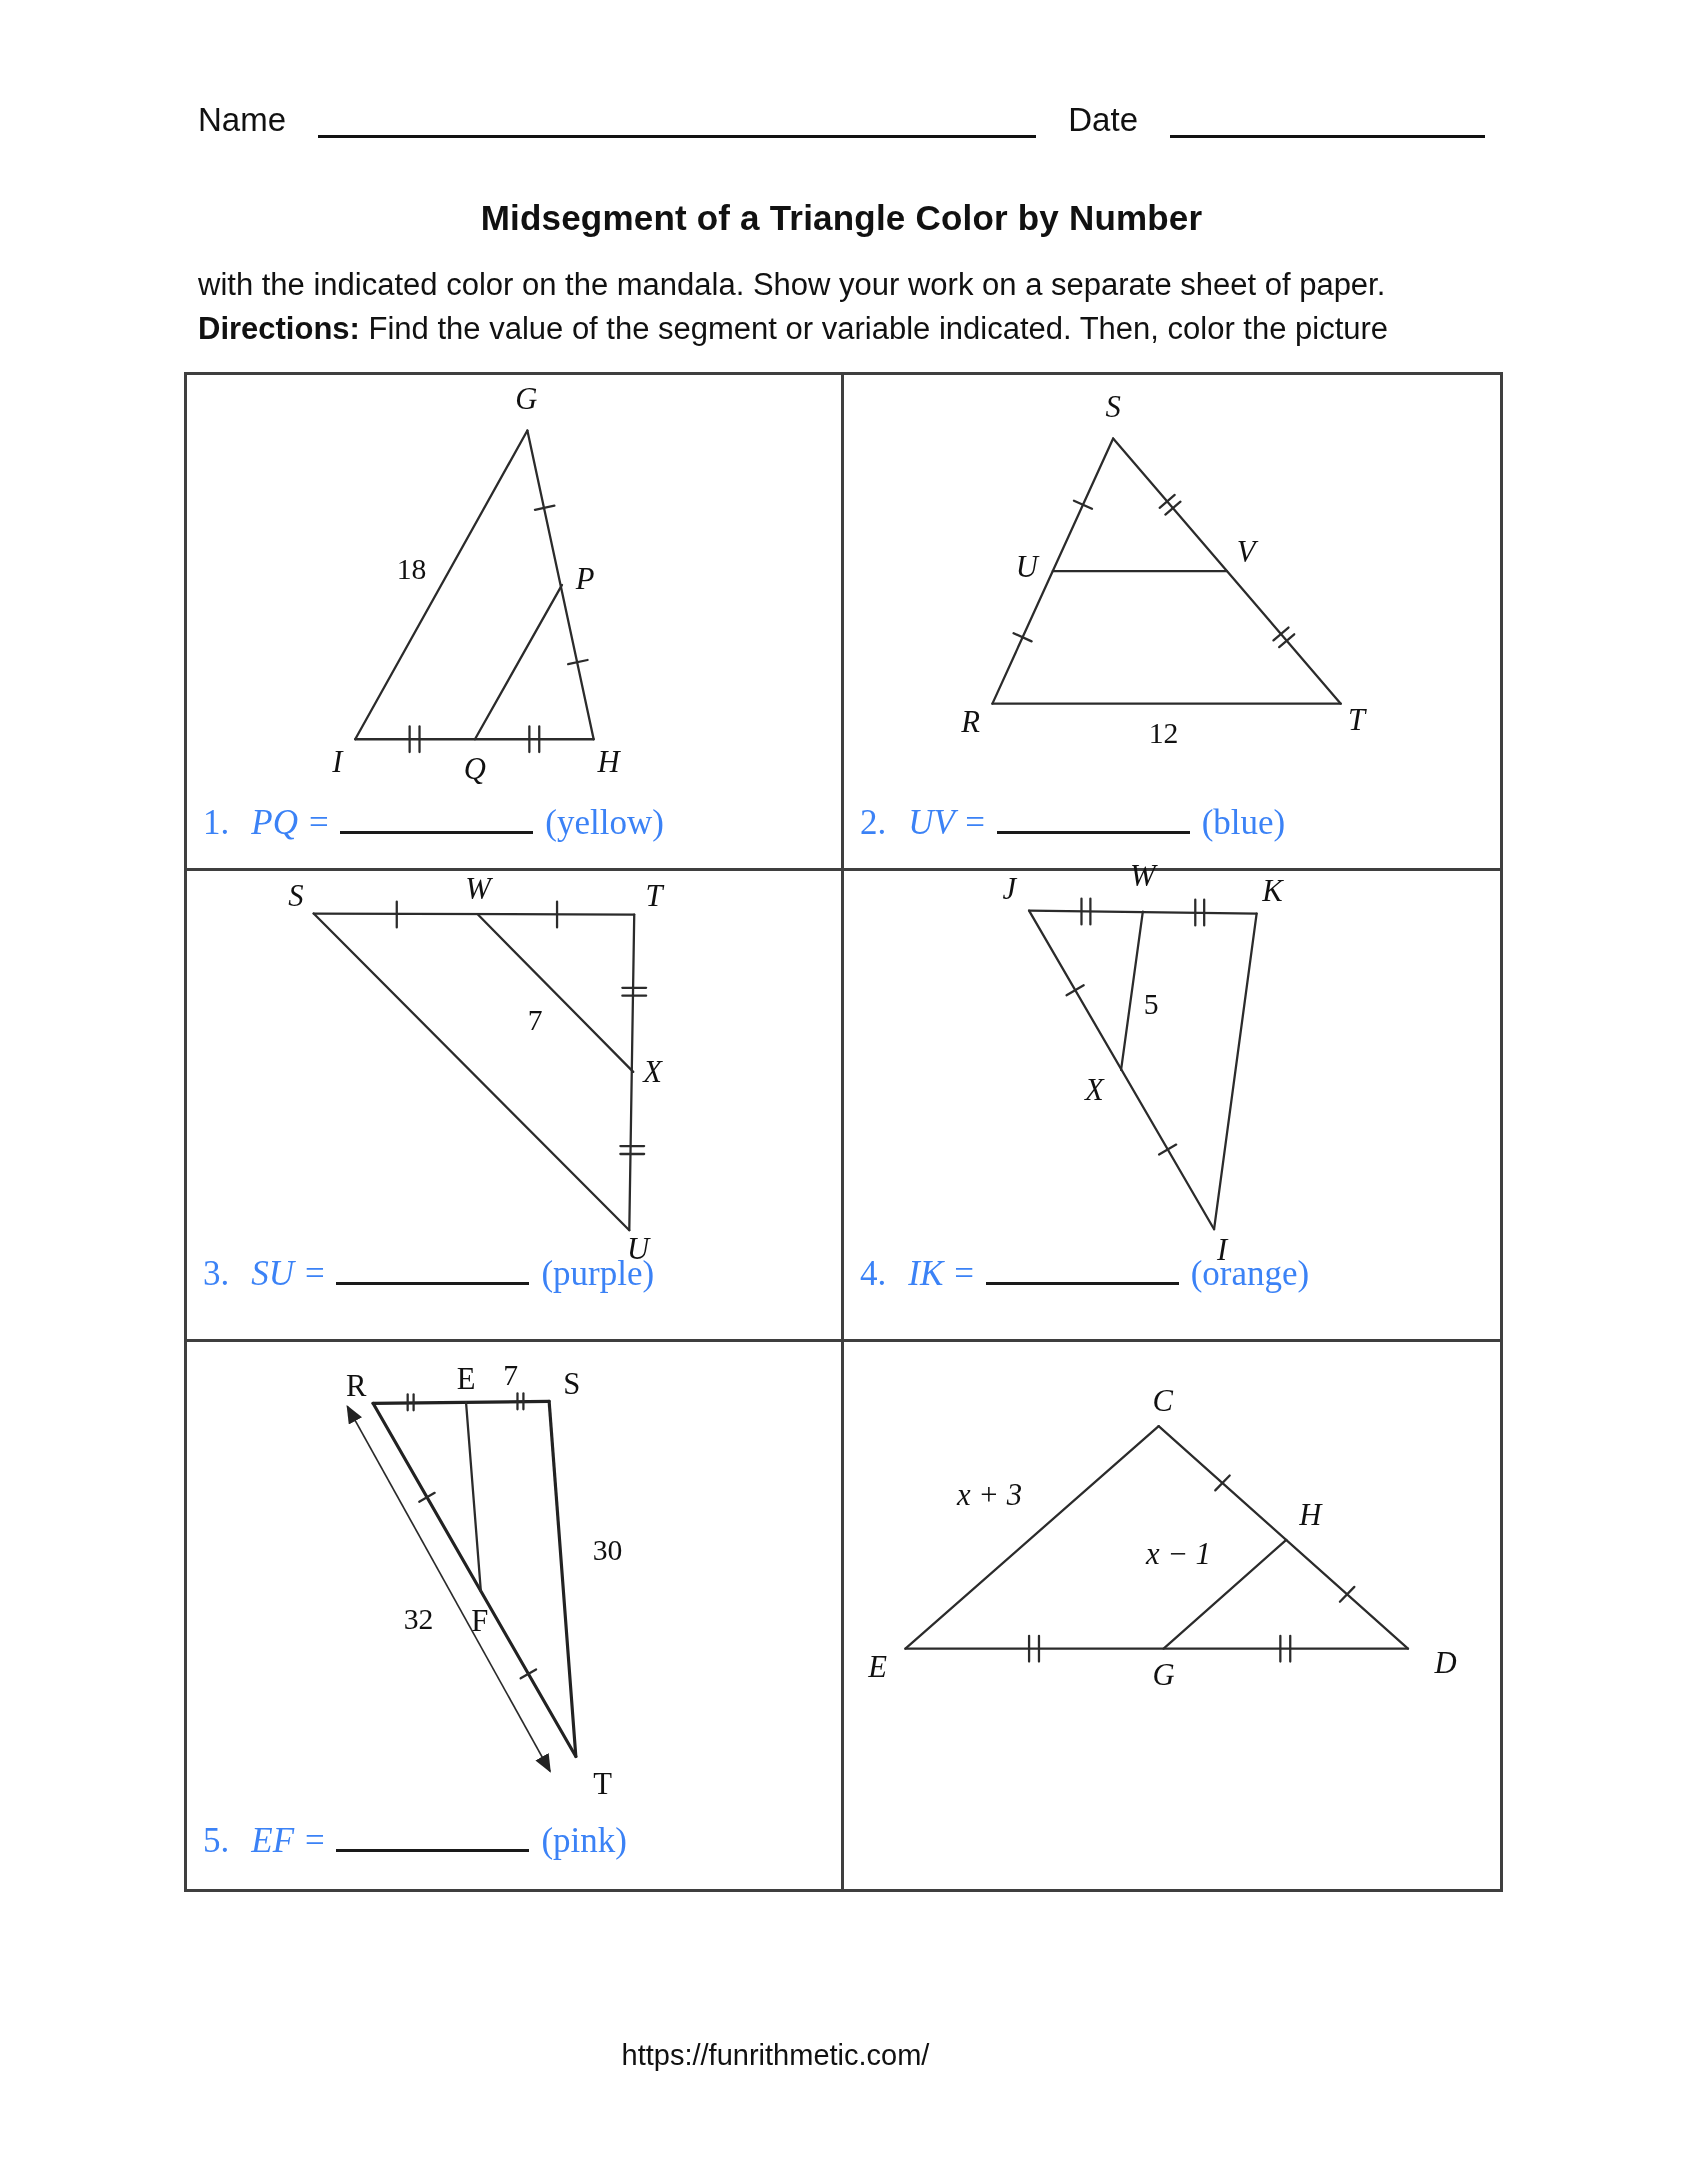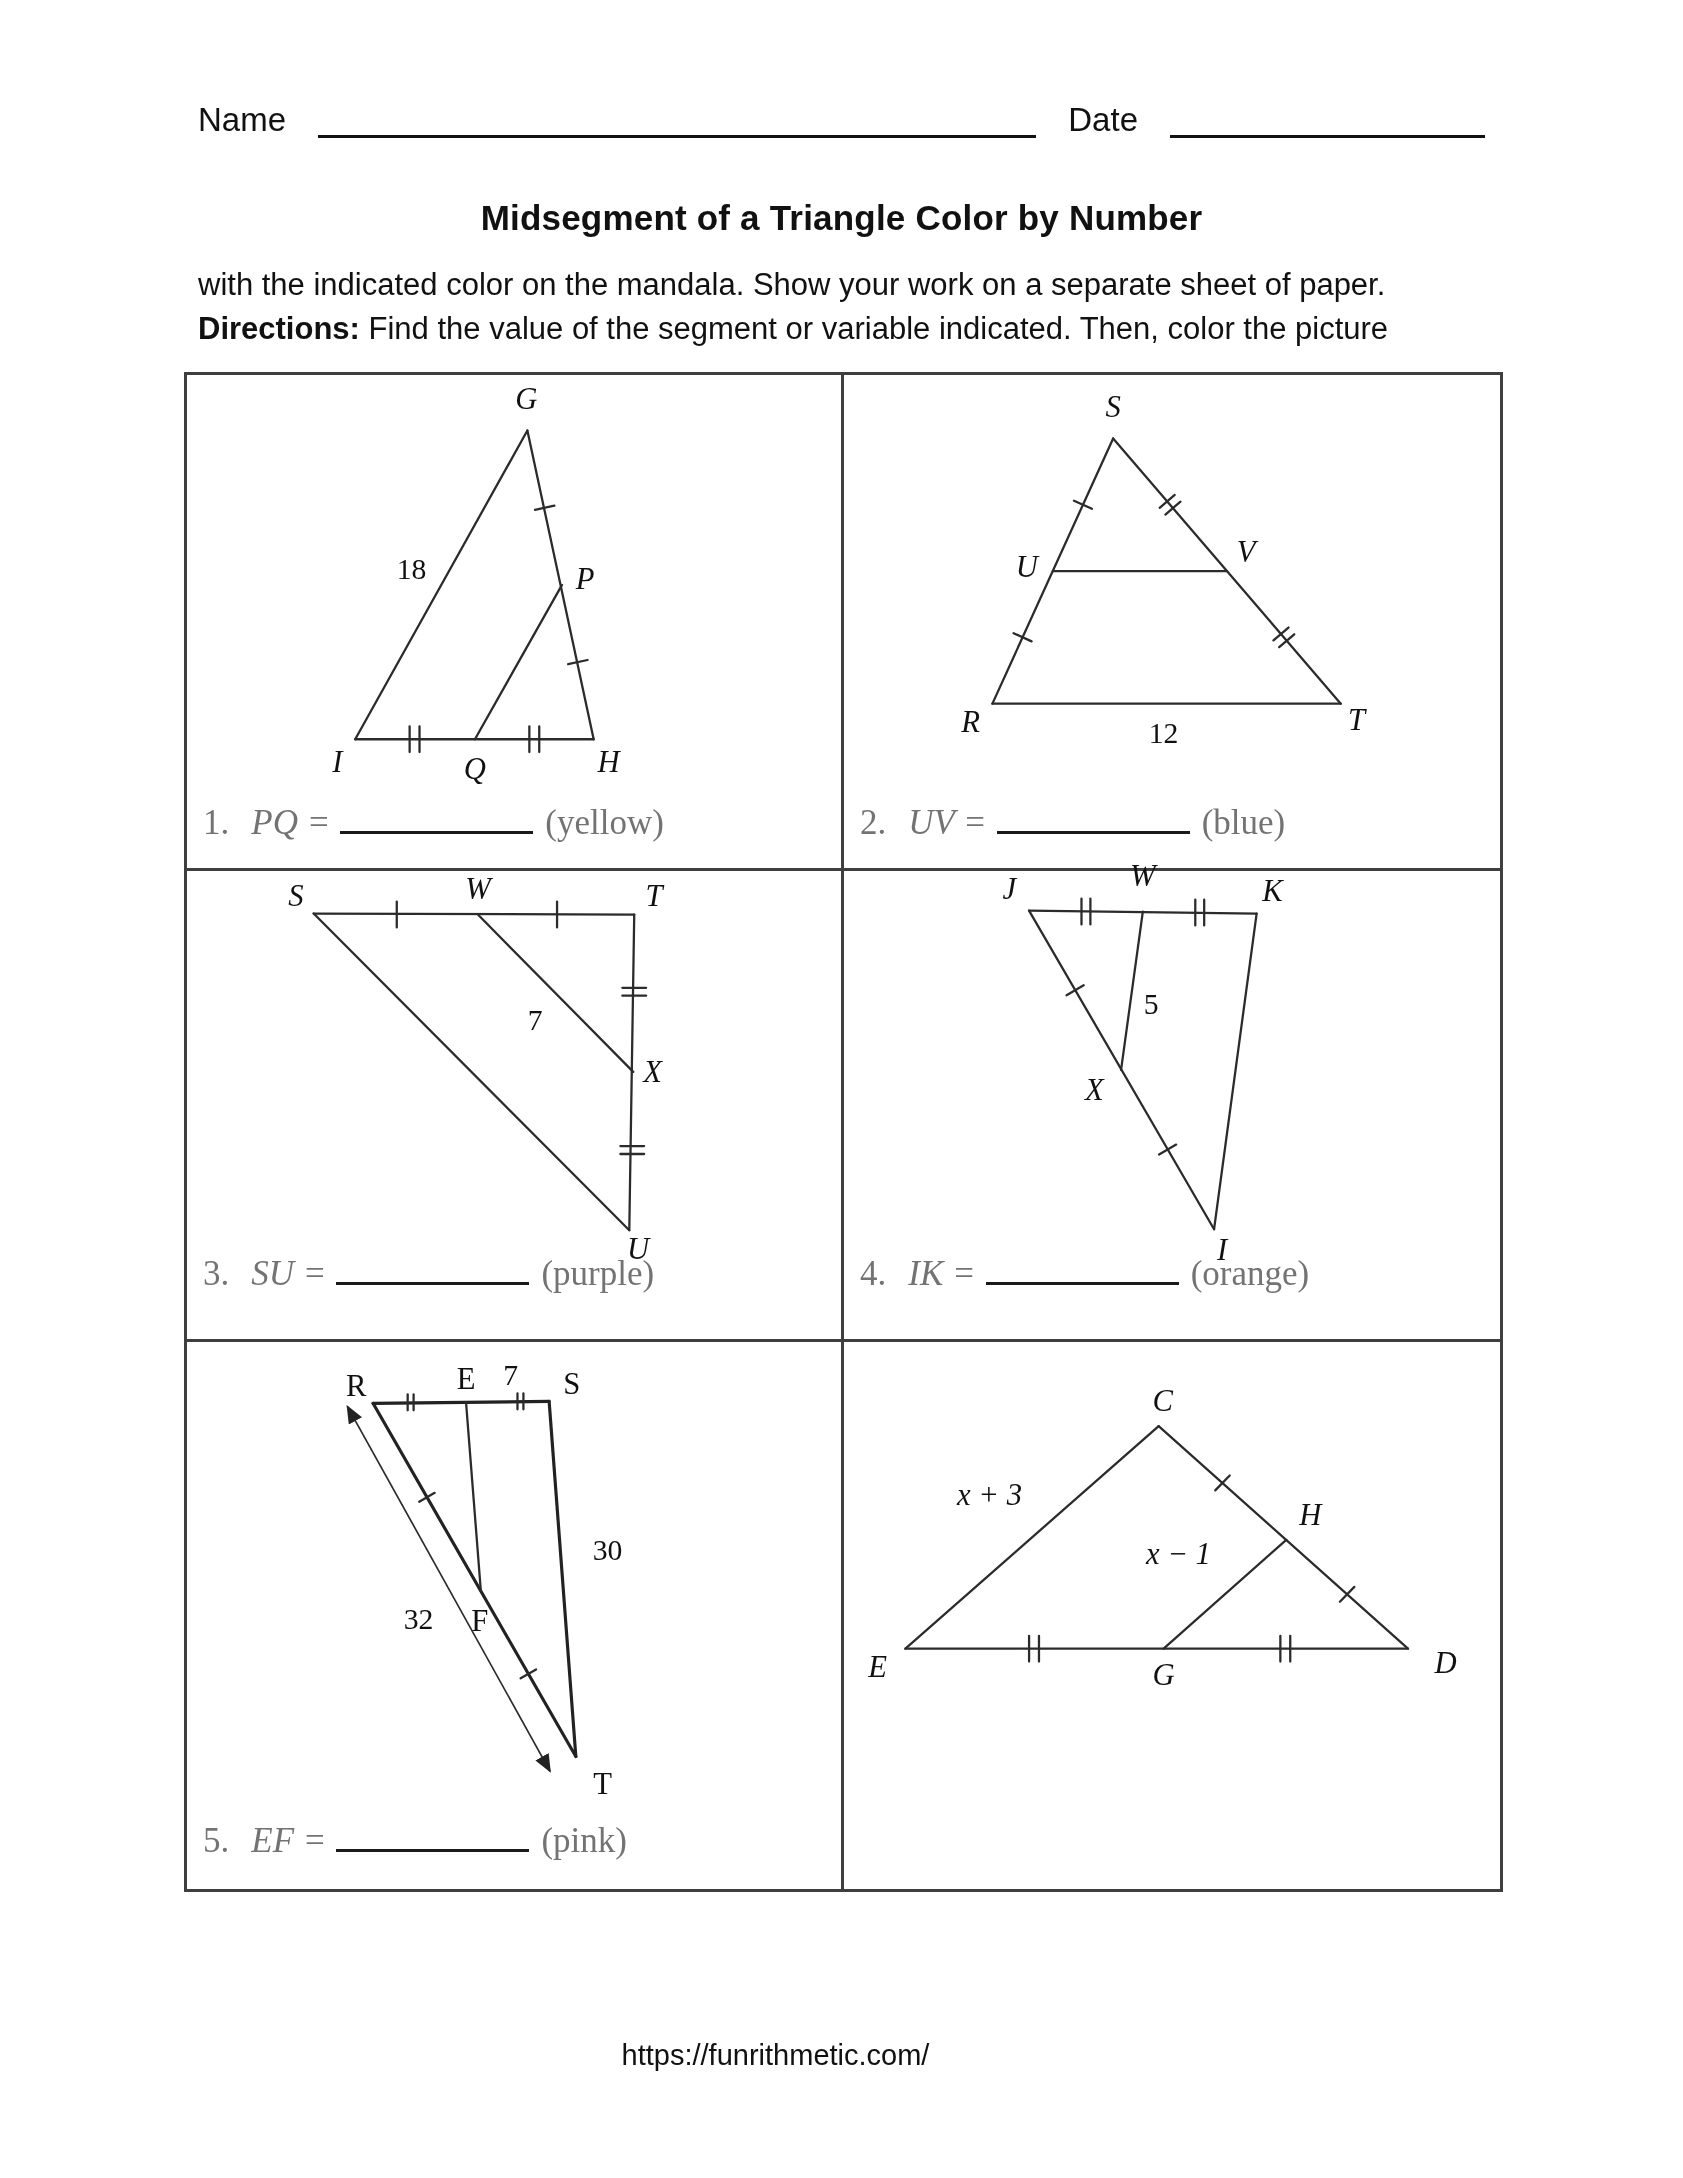--- a/index.html
+++ b/index.html
@@ -45,21 +45,21 @@
   .meas { stroke:#2b2b2b; stroke-width:1.7; fill:none; }
   .vlab { font:italic 31px "Liberation Serif", serif; fill:#111; }
   .vlab-up { font:normal 31px "Liberation Serif", serif; fill:#111; }
   .nlab { font:normal 30px "Liberation Serif", serif; fill:#111; }
   .xlab { font:italic 31px "Liberation Serif", serif; fill:#111; }
   .mid { text-anchor:middle; }
   .enda { text-anchor:end; }
   
   .problem-line {
     position:absolute; left:16px; white-space:nowrap;
-    font-family:"Liberation Serif", serif; font-size:35px; color:#737373;
+    font-family:"Liberation Serif", serif; font-size:35px; color:#3b82f6;
   }
   .row1 .problem-line { top:428px; }
   .row2 .problem-line { top:383px; }
   .row3 .problem-line { top:479px; }
   .pnum { display:inline-block; margin-right:22px; }
   .plhs { font-style:italic; margin-right:10px; }
   .pblank {
     display:inline-block; width:193px; height:30px;
     border-bottom:3px solid #1a1a1a; margin-right:12px;
   }

